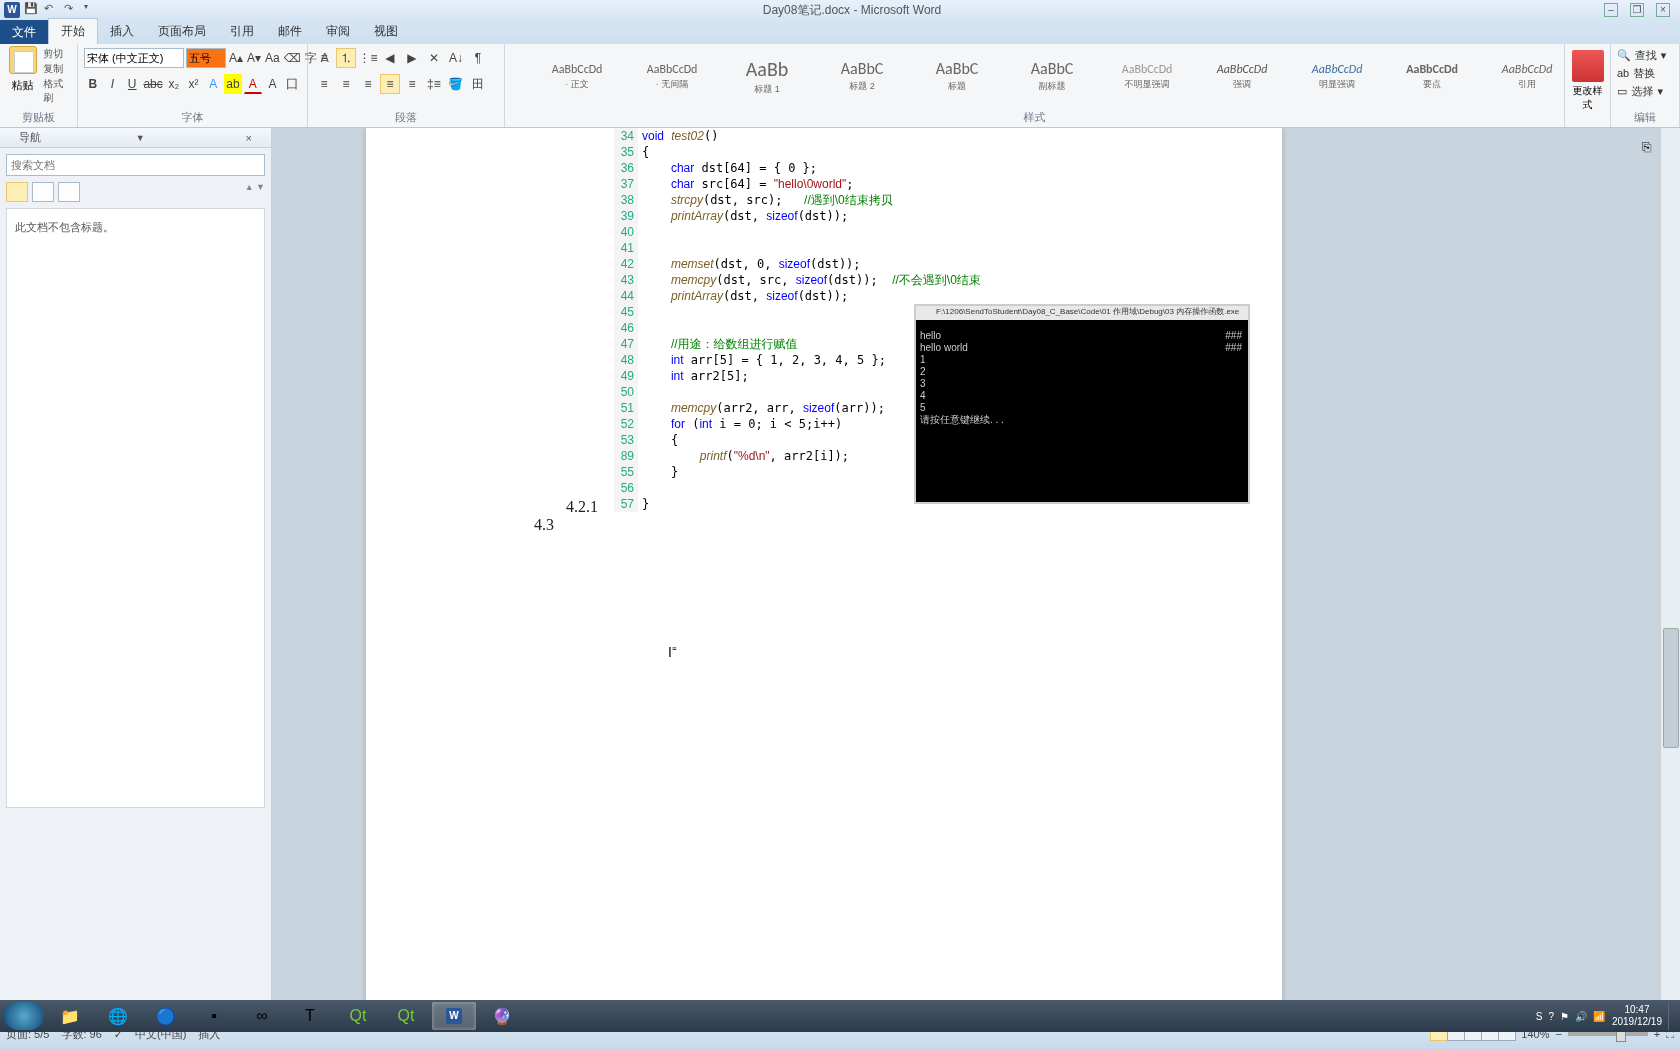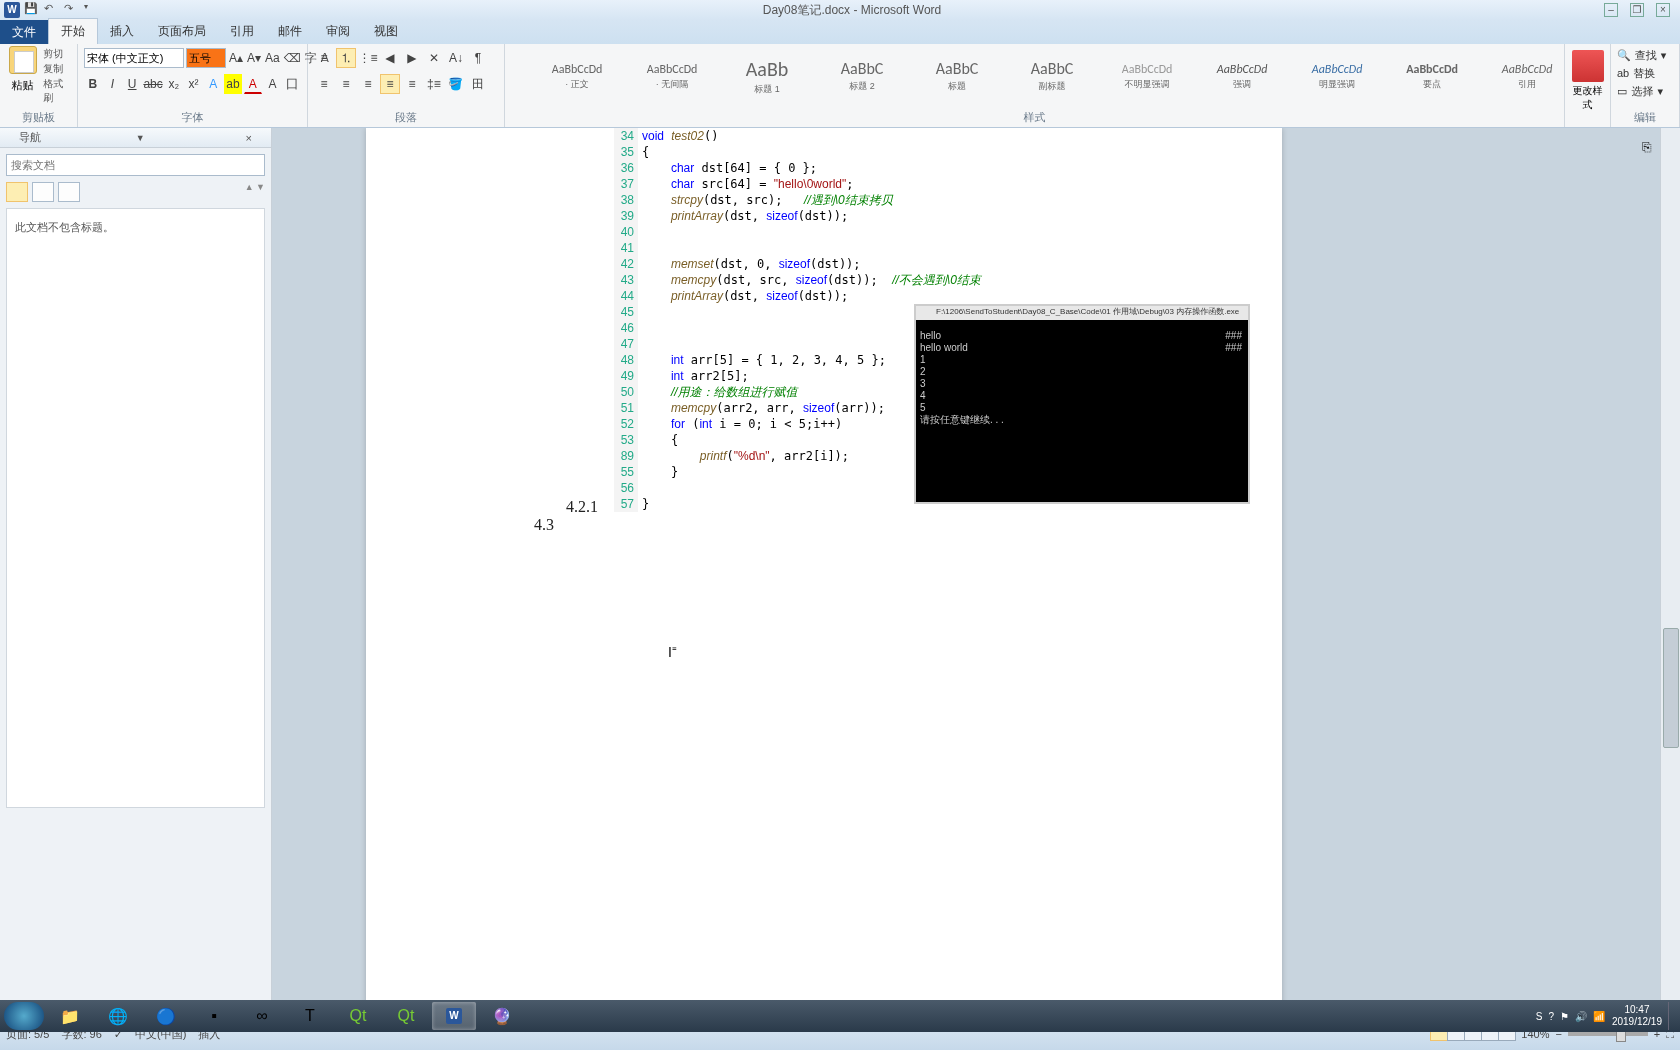--- a/index.html
+++ b/index.html
@@ -62,21 +62,21 @@
 .nav-tab.active { background: #fdeeb3; border-color: #f0c36d; }
 .nav-body { margin: 6px; background: #fff; border: 1px solid #d0d7de; padding: 10px 8px; font-size: 11px; color: #555; height: 600px; }
 .nav-body p { margin-bottom: 10px; line-height: 1.5; }
 
 
 .doc-area { position: absolute; top: 128px; left: 272px; right: 20px; bottom: 18px; background: #c8d4de; overflow: hidden; }
 .page { position: absolute; left: 94px; top: 0; width: 916px; background: #fff; box-shadow: 0 0 6px rgba(0,0,0,0.2); height: 1200px; }
 .code-img { position: absolute; left: 248px; top: 0; width: 640px; }
 .gutter { position: absolute; left: 0; top: 0; width: 24px; background: #f4f4f4; font-family: Consolas, monospace; font-size: 12px; color: #2a8; text-align: right; padding-right: 4px; line-height: 16px; }
 .codeline { position: absolute; left: 28px; font-family: Consolas, monospace; font-size: 12px; line-height: 16px; white-space: pre; }
-.kw { color: #0000ff; } .str { color: #a31515; } .cmt { color: #008000; font-style: italic; } .fn { color: #795e26; font-style: italic; }
+.kw { color: #0000ff; } .str { color: #a31515; } .cmt { color: #008000; } .fn { color: #795e26; font-style: italic; }
 .sec-num { position: absolute; font-family: "Times New Roman"; font-size: 16px; color: #222; }
 .console-win { position: absolute; left: 548px; top: 176px; width: 336px; height: 200px; background: #000; border: 2px solid #ccc; }
 .console-title { height: 14px; background: #e8e8e8; color: #333; font-size: 8px; padding: 0 20px; overflow: hidden; white-space: nowrap; }
 .console-body { font-family: Consolas, monospace; font-size: 10px; color: #ccc; padding: 10px 4px; line-height: 12px; white-space: pre; }
 .console-col2 { position: absolute; right: 6px; }
 .text-cursor { position: absolute; left: 302px; top: 514px; font-size: 14px; }
 
 
 .vscroll { position: absolute; top: 128px; right: 0; width: 20px; bottom: 18px; background: #e8edf2; border-left: 1px solid #c8d0d8; }
 .vscroll .thumb { position: absolute; top: 500px; width: 16px; left: 2px; height: 120px; background: #c4cdd6; border: 1px solid #9aa; border-radius: 2px; }
@@ -325,21 +325,21 @@
           <div class="codeline" style="top: 48px;">    <span class="kw">char</span> src[64] = <span class="str">"hello\0world"</span>;</div>
           <div class="codeline" style="top: 64px;">    <span class="fn">strcpy</span>(dst, src);   <span class="cmt">//遇到\0结束拷贝</span></div>
           <div class="codeline" style="top: 80px;">    <span class="fn">printArray</span>(dst, <span class="kw">sizeof</span>(dst));</div>
           <div class="codeline" style="top: 96px;"></div>
           <div class="codeline" style="top: 112px;"></div>
           <div class="codeline" style="top: 128px;">    <span class="fn">memset</span>(dst, 0, <span class="kw">sizeof</span>(dst));</div>
           <div class="codeline" style="top: 144px;">    <span class="fn">memcpy</span>(dst, src, <span class="kw">sizeof</span>(dst));  <span class="cmt">//不会遇到\0结束</span></div>
           <div class="codeline" style="top: 160px;">    <span class="fn">printArray</span>(dst, <span class="kw">sizeof</span>(dst));</div>
           <div class="codeline" style="top: 176px;"></div>
           <div class="codeline" style="top: 192px;"></div>
-          <div class="codeline" style="top: 208px; margin-top: 48px;">    <span class="cmt">//用途：给数组进行赋值</span></div>
+          <div class="codeline" style="top: 208px;">    <span class="cmt">//用途：给数组进行赋值</span></div>
           <div class="codeline" style="top: 224px;">    <span class="kw">int</span> arr[5] = { 1, 2, 3, 4, 5 };</div>
           <div class="codeline" style="top: 240px;">    <span class="kw">int</span> arr2[5];</div>
           <div class="codeline" style="top: 256px;"></div>
           <div class="codeline" style="top: 272px;">    <span class="fn">memcpy</span>(arr2, arr, <span class="kw">sizeof</span>(arr));</div>
           <div class="codeline" style="top: 288px;">    <span class="kw">for</span> (<span class="kw">int</span> i = 0; i &lt; 5;i++)</div>
           <div class="codeline" style="top: 304px;">    {</div>
           <div class="codeline" style="top: 320px;">        <span class="fn">printf</span>(<span class="str">"%d\n"</span>, arr2[i]);</div>
           <div class="codeline" style="top: 336px;">    }</div>
           <div class="codeline" style="top: 352px;"></div>
           <div class="codeline" style="top: 368px;">}</div>

